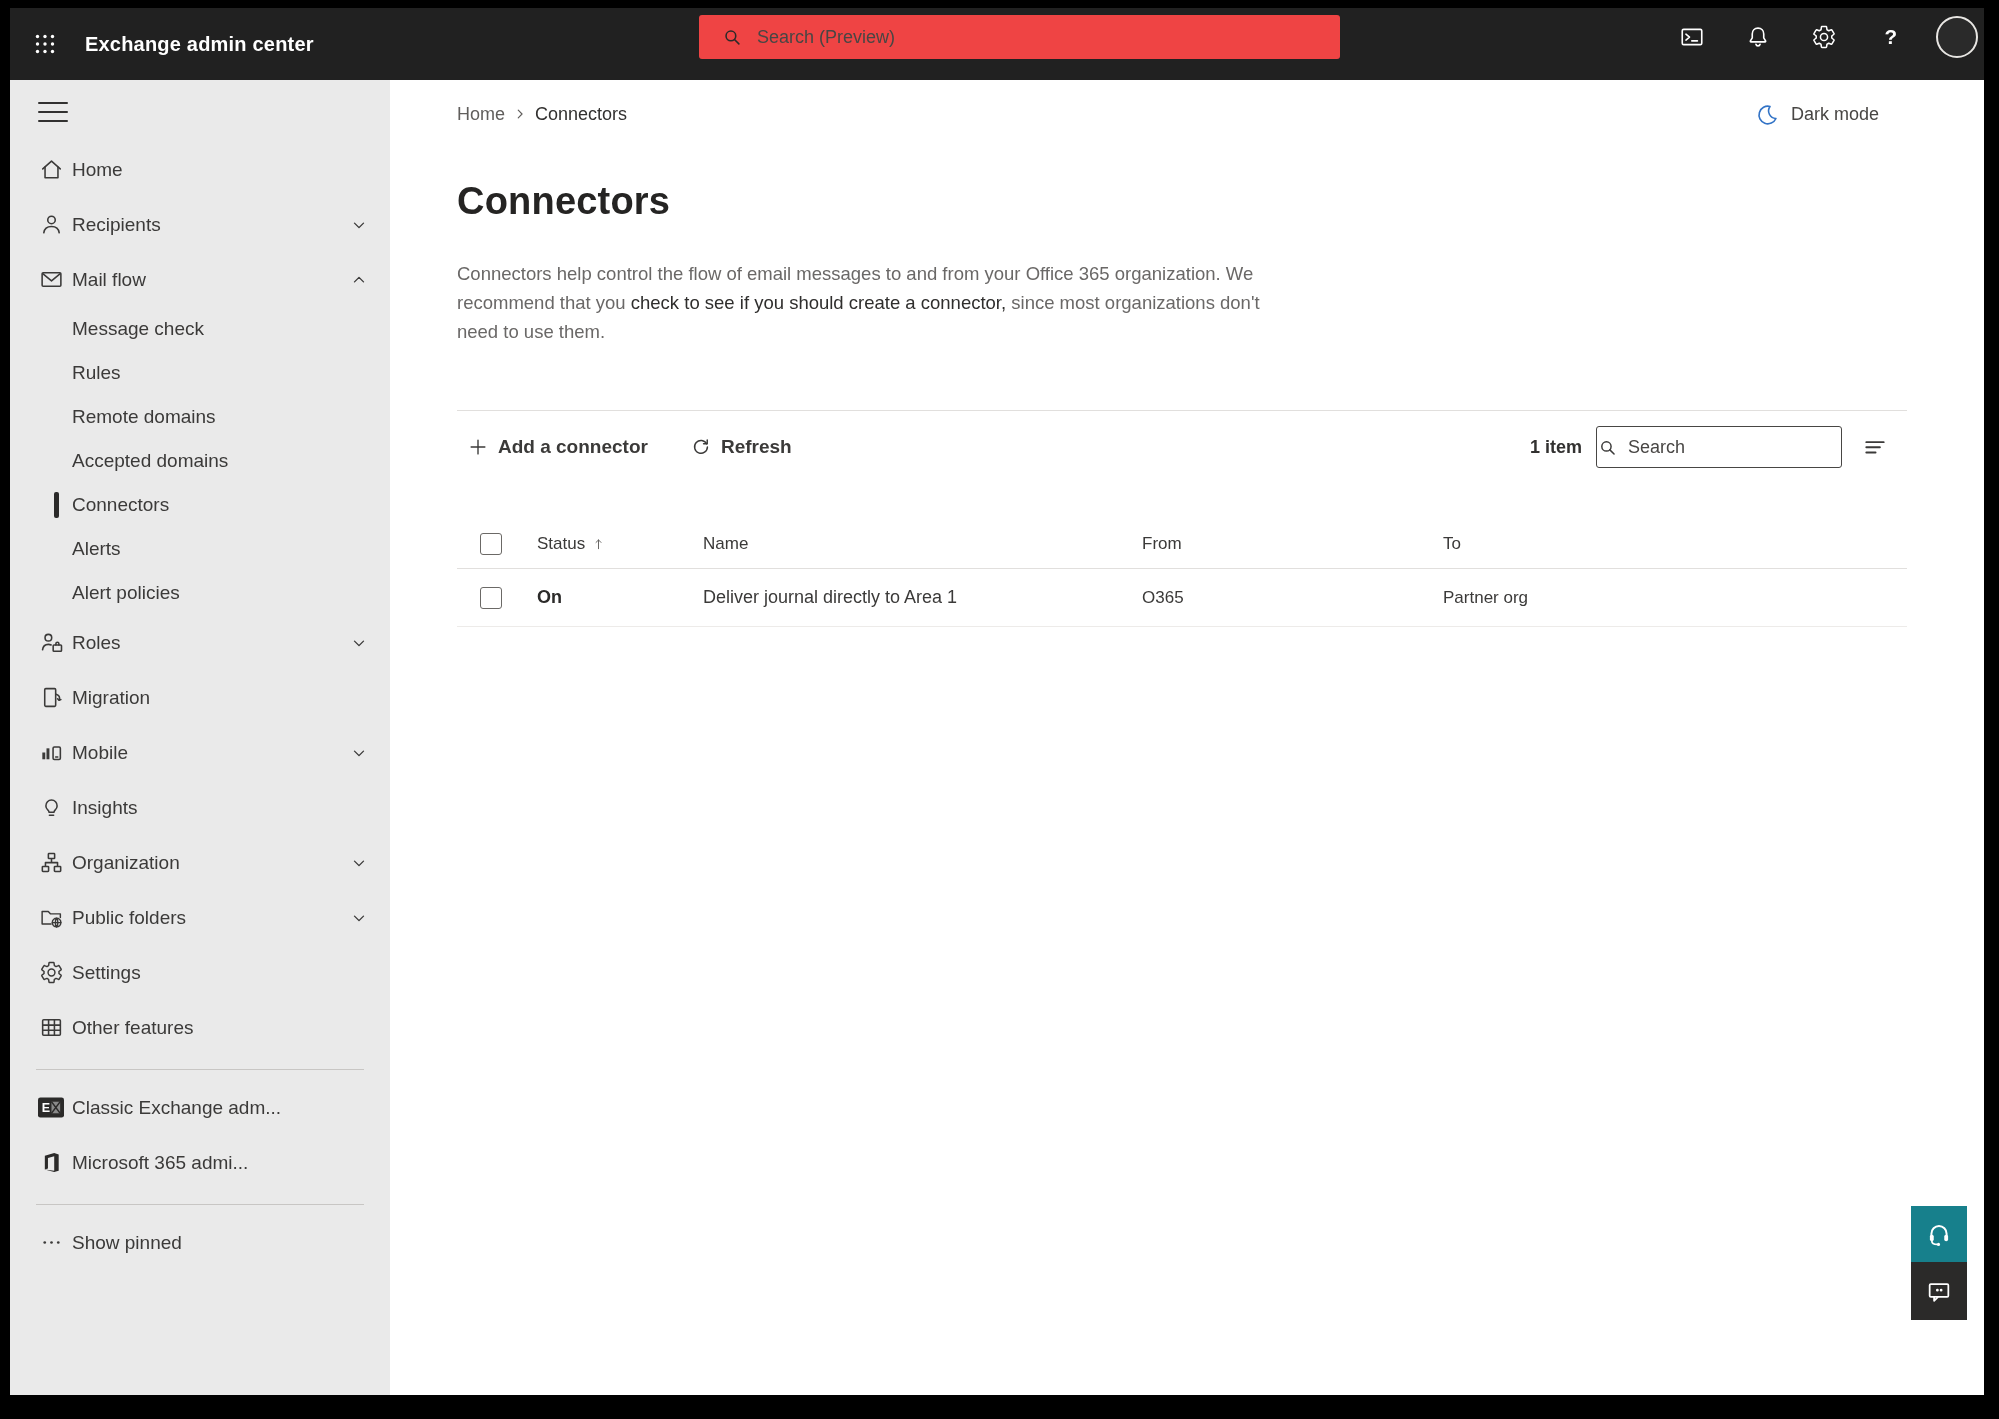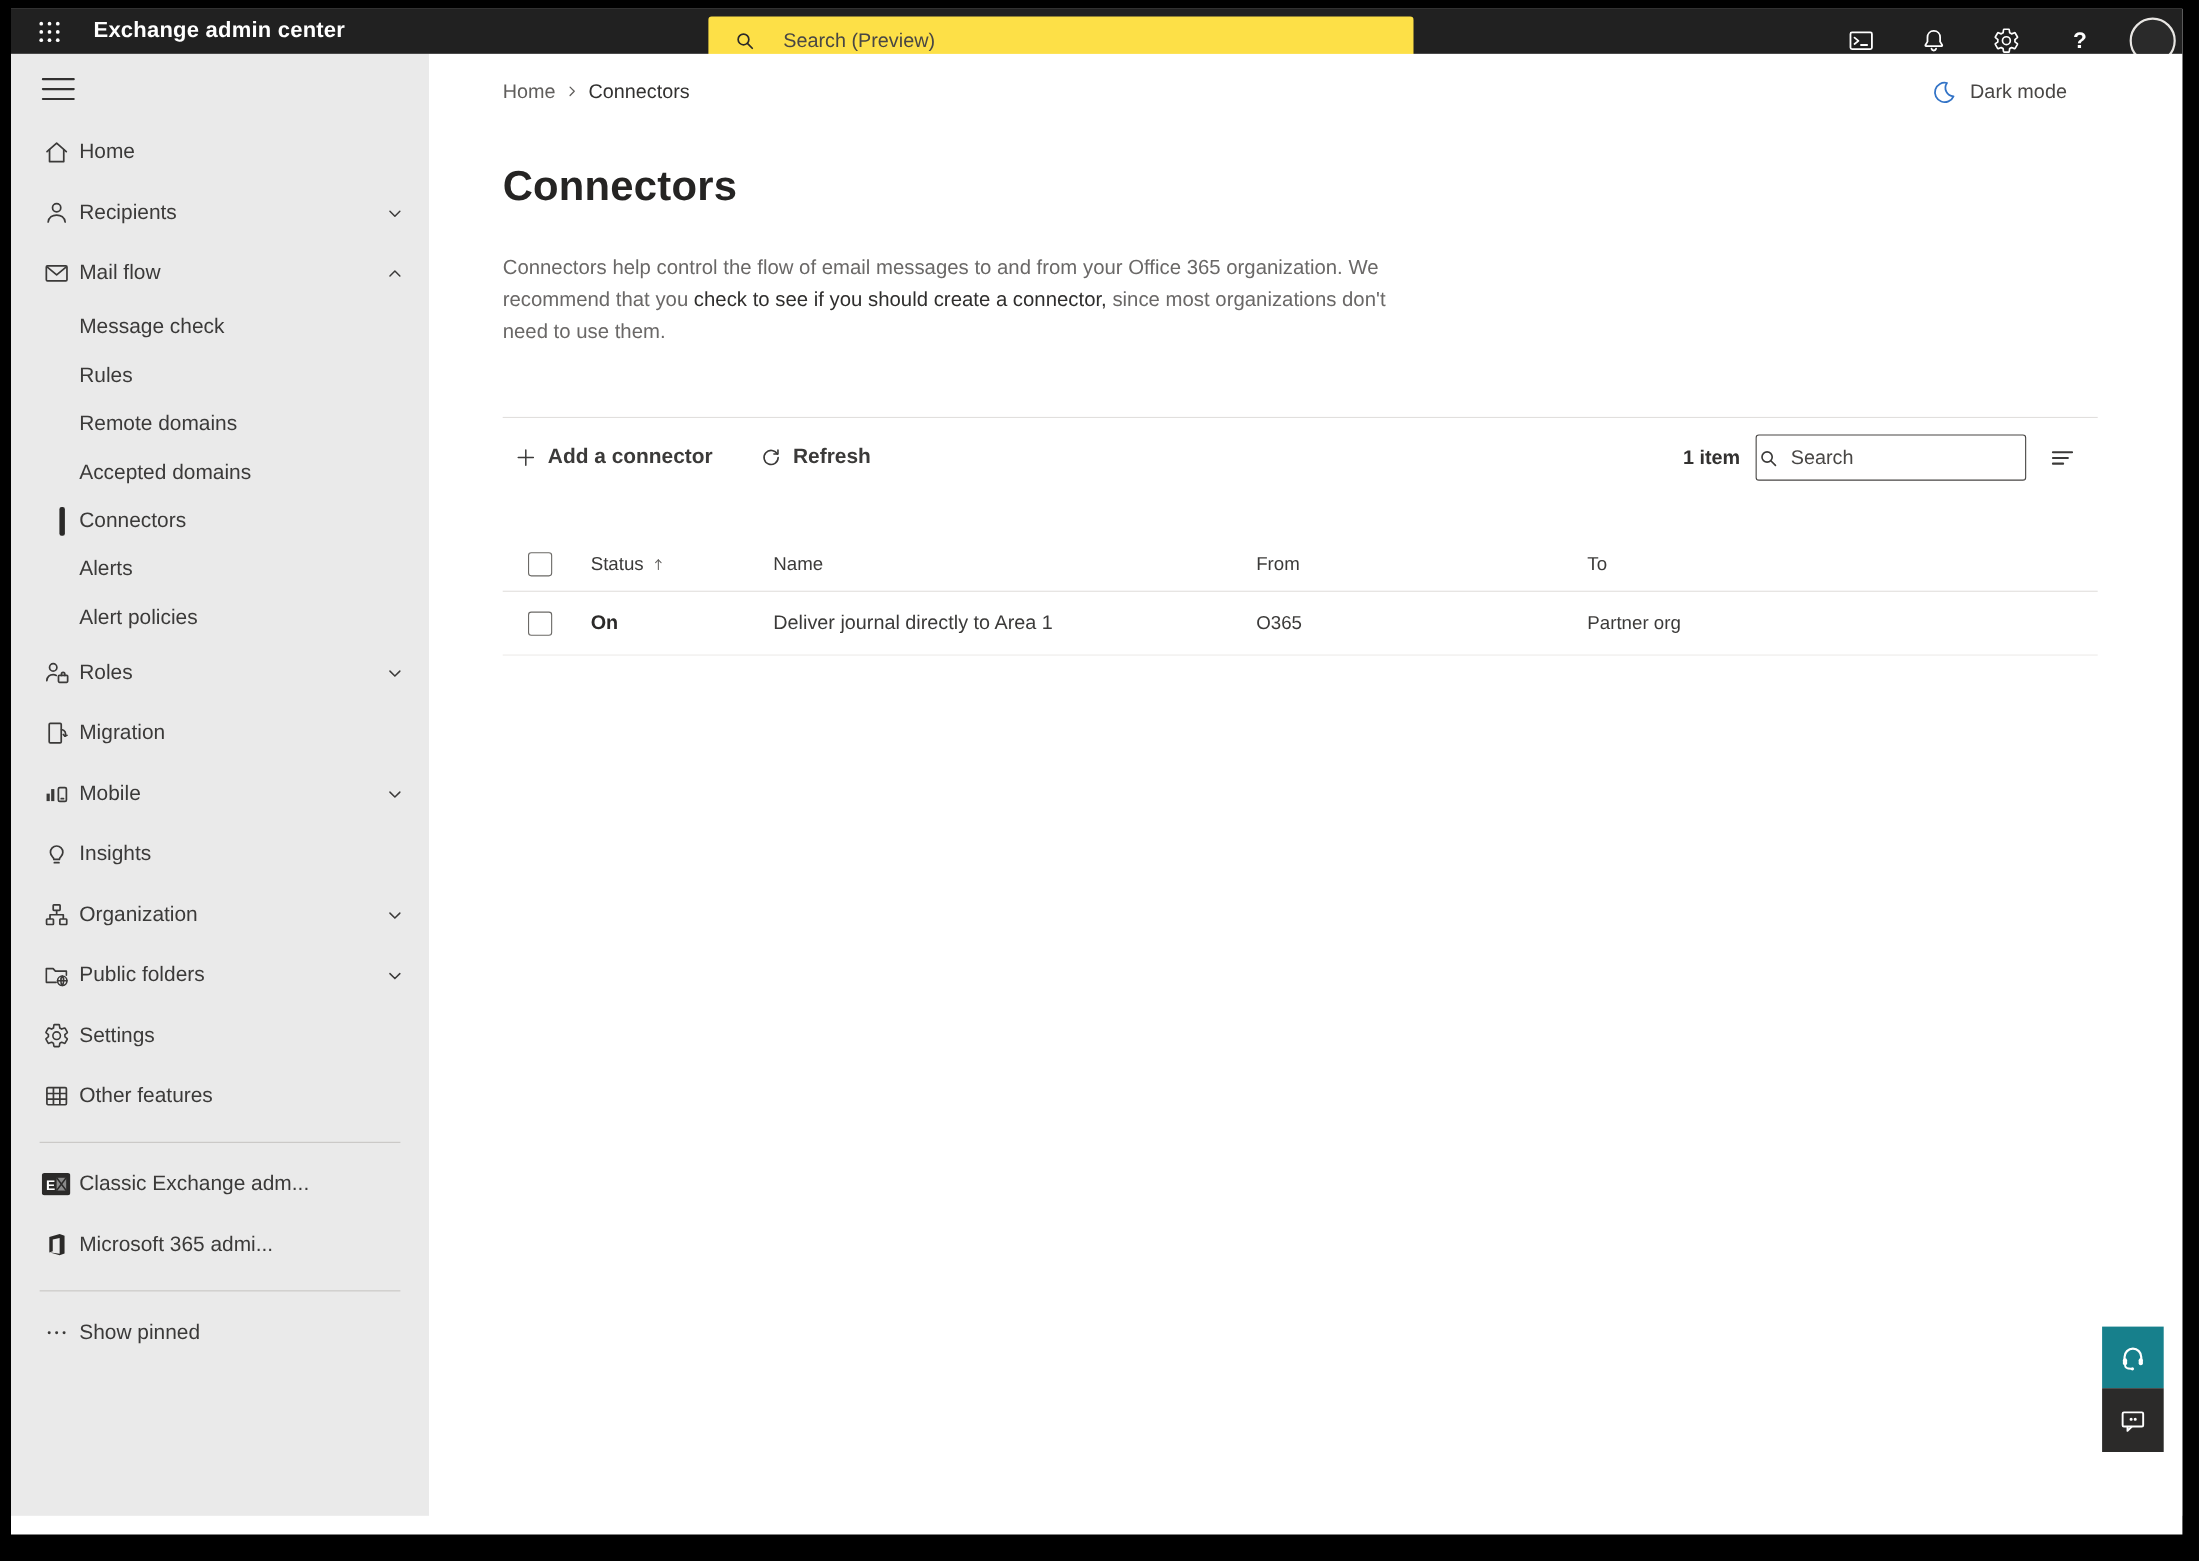--- a/index.html
+++ b/index.html
@@ -1,23 +1,23 @@
 <!DOCTYPE html>
 <html><head>
 <meta charset="utf-8">
 <style>
   * { margin:0; padding:0; box-sizing:border-box; }
   html,body { width:1999px; height:1419px; background:#000; font-family:"Liberation Sans","DejaVu Sans",sans-serif; }
   .screen { position:absolute; left:10px; top:8px; width:1974px; height:1387px; background:#fff; overflow:hidden; }
 
   
-  .topbar { position:relative; height:41px; background:#212121; display:flex; align-items:center; }
+  .topbar { position:relative; height:72px; background:#212121; display:flex; align-items:center; }
   .waffle { margin-left:15px; width:40px; height:40px; display:flex; align-items:center; justify-content:center; cursor:pointer; }
   .app-title { color:#fff; font-size:20px; font-weight:600; margin-left:20px; letter-spacing:.2px; }
-  .top-search { position:absolute; left:634px; top:7px; width:641px; height:44px; background:#fde047; border-radius:3px; display:flex; align-items:center; padding-left:22px;gap:10px; }
+  .top-search { position:absolute; left:689px; top:7px; width:641px; height:44px; background:#ef4444; border-radius:3px; display:flex; align-items:center; padding-left:22px; }
   .top-search input { border:none; background:transparent; outline:none; font-size:18px; color:#2b2a29; margin-left:14px; width:540px; font-family:inherit; }
   .top-search input::placeholder { color:#484644; opacity:1; }
   .top-icons { position:absolute; right:6px; top:0; height:58px; display:flex; align-items:center; gap:26px; }
   .tbtn { width:40px; height:40px; display:flex; align-items:center; justify-content:center; cursor:pointer; }
   .avatar { width:42px; height:42px; border-radius:50%; border:2px solid #e8e6e3; background:#2a2a2a; cursor:pointer; }
 
   
   .body-row { display:flex; height:1329px; }
   .sidebar { width:380px; background:#eaeaea; flex:none; padding-top:22px; position:relative; }
   .main { flex:1; background:#fff; position:relative; padding:20px 0 0 67px; }

